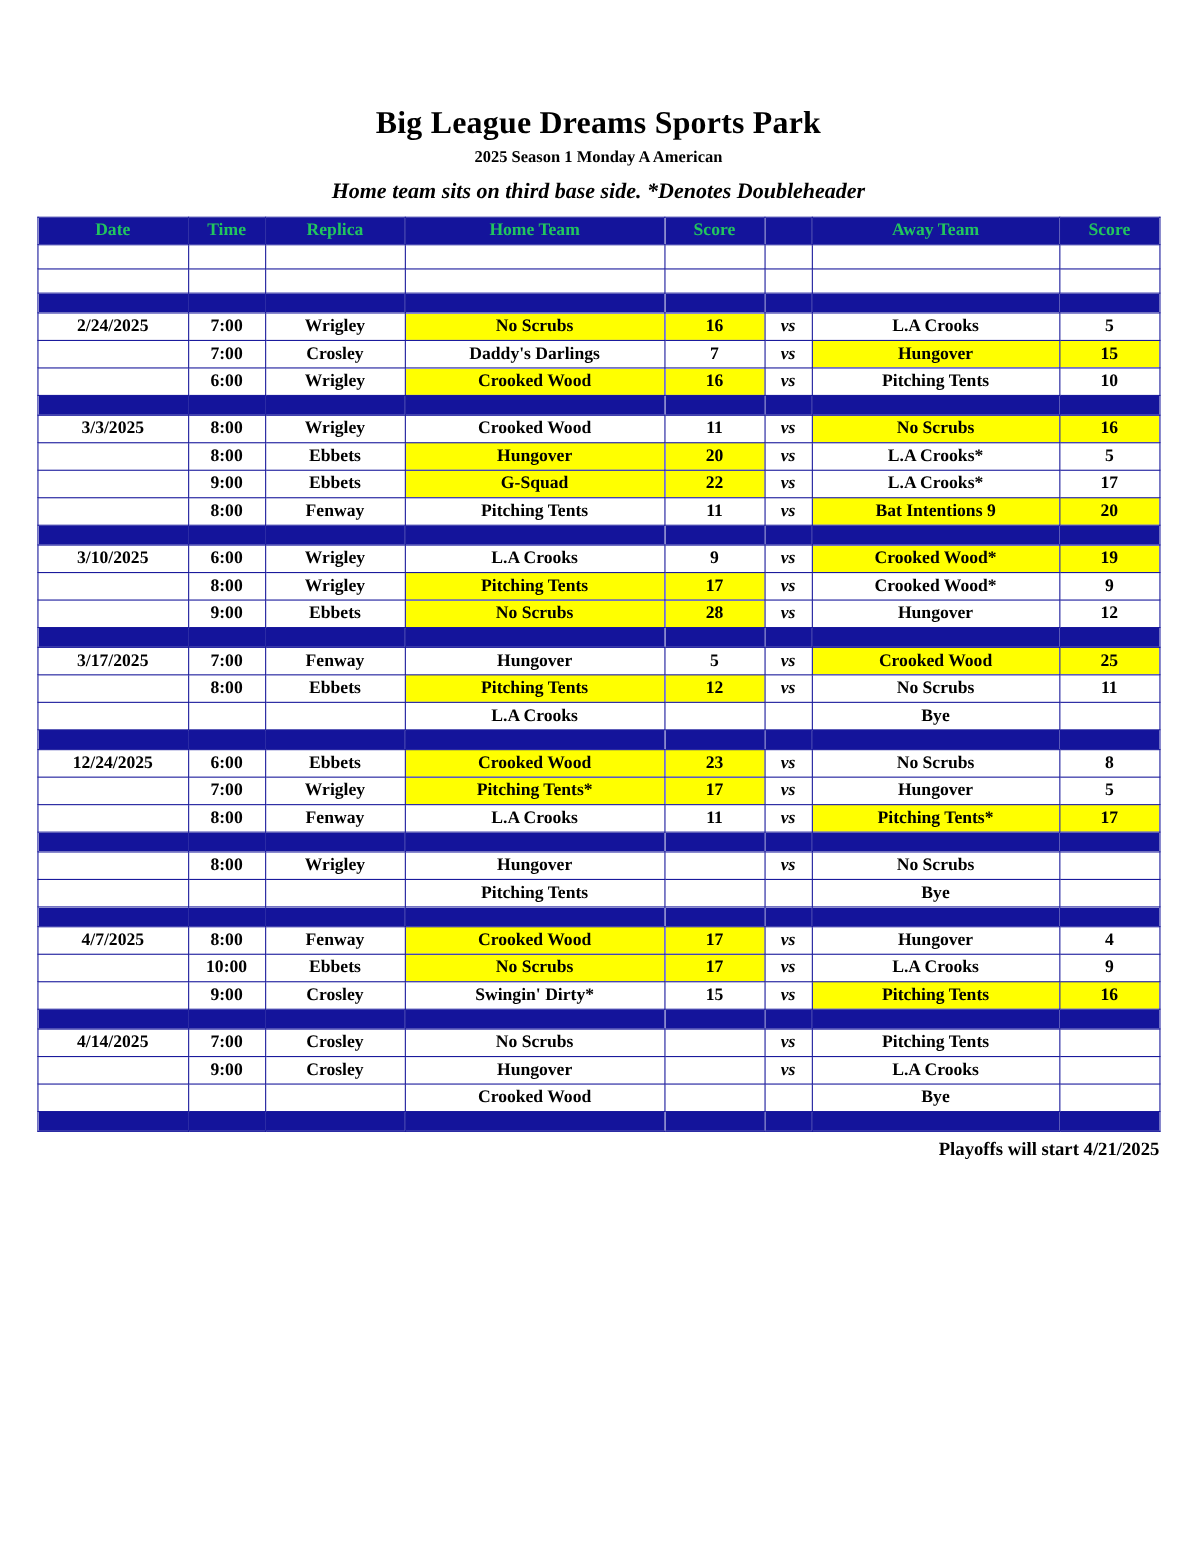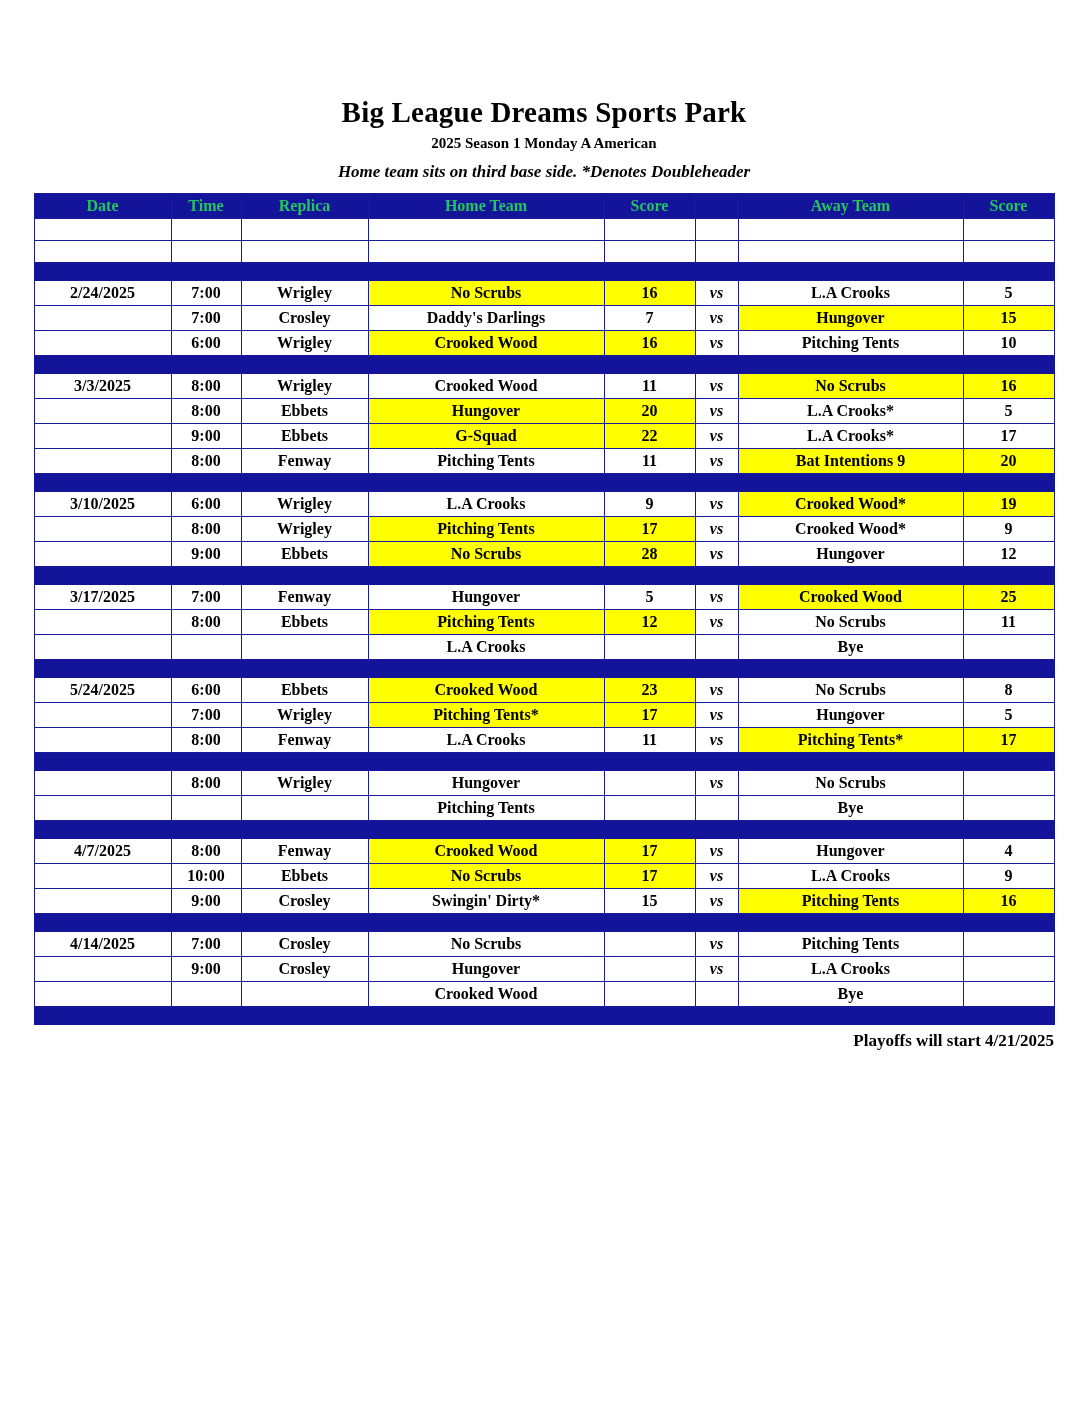--- a/index.html
+++ b/index.html
@@ -32,21 +32,21 @@
     letter-spacing: 0.2px;
     line-height: 1.15;
   }
   .title-sub {
     font-size: 15px;
     font-weight: bold;
     margin-top: 6px;
     line-height: 1.15;
   }
   .title-note {
-    font-size: 17px;
+    font-size: 20px;
     font-weight: bold;
     font-style: italic;
     margin-top: 9px;
     line-height: 1.2;
   }
   table.sched {
     border-collapse: collapse;
     margin: 11px auto 0 auto;
     width: 1020px;
     table-layout: fixed;
@@ -337,21 +337,21 @@
           <td></td>
           <td></td>
           <td></td>
           <td></td>
           <td></td>
           <td></td>
           <td></td>
           <td></td>
         </tr>
         <tr>
-          <td class="date">5/24/2025</td>
+          <td class="date">12/24/2025</td>
           <td class="time">6:00</td>
           <td class="rep">Ebbets</td>
           <td class="team hl">Crooked Wood</td>
           <td class="score hl">23</td>
           <td class="vs">vs</td>
           <td class="team">No Scrubs</td>
           <td class="score">8</td>
         </tr>
         <tr>
           <td class="date"></td>

